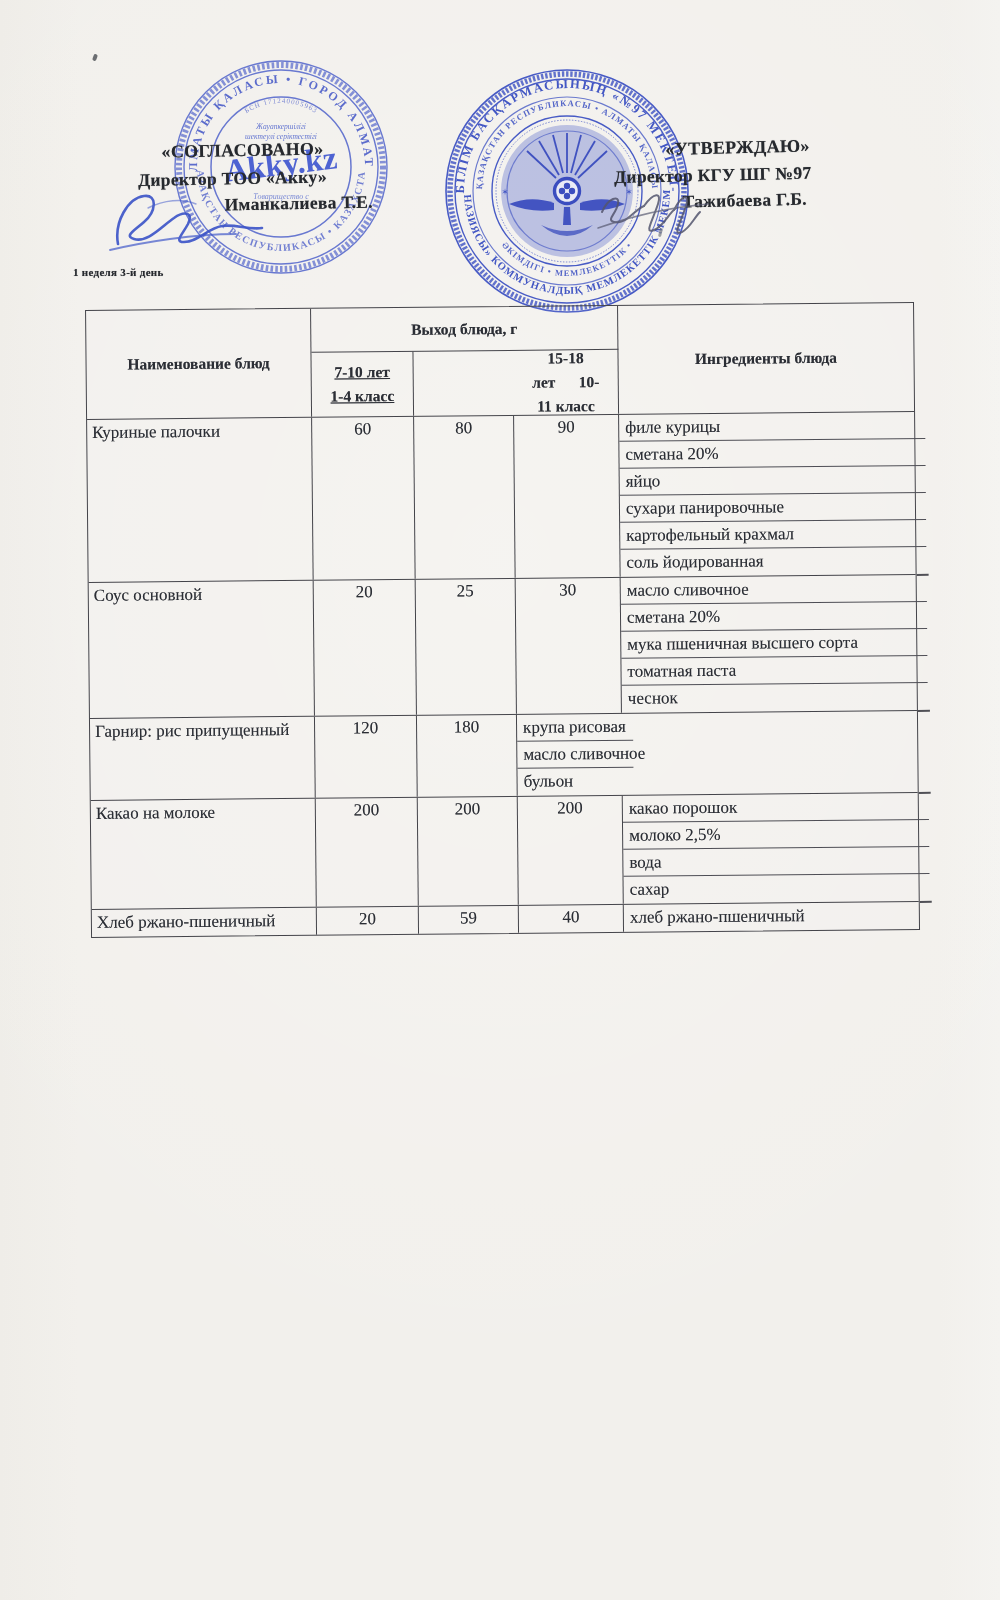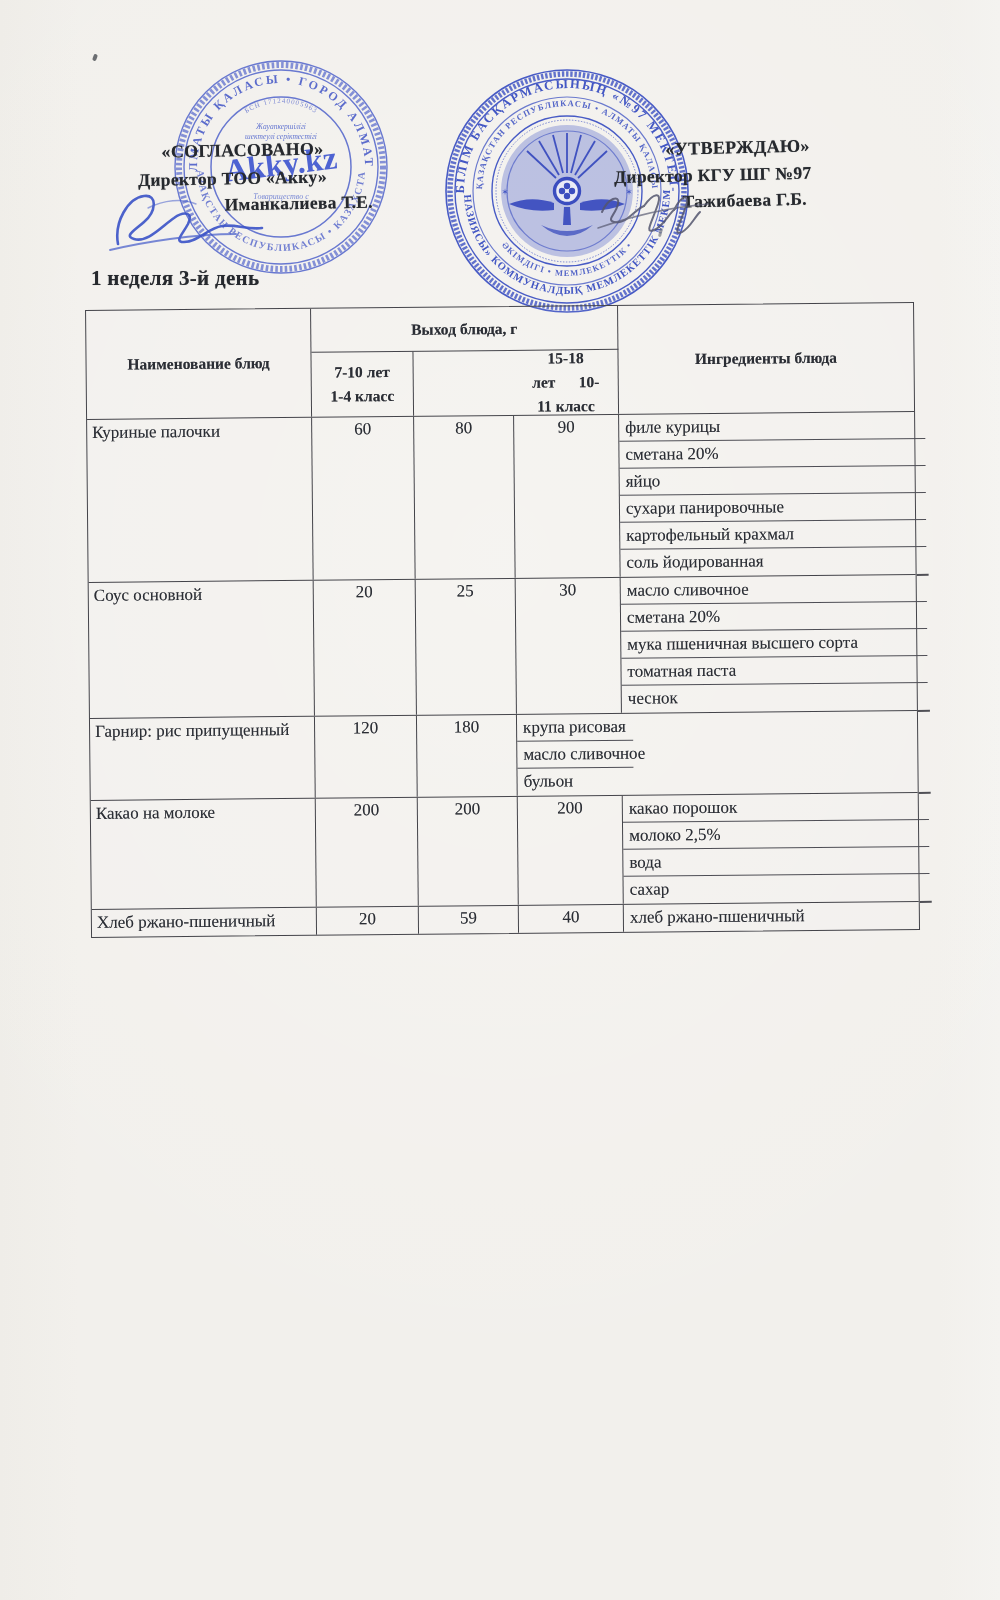--- a/index.html
+++ b/index.html
@@ -29,21 +29,21 @@
   }
   .thead{display:grid;grid-template-columns:225px 102px 100px 105px 1fr;
     grid-template-rows:44px 64px;border-bottom:1.5px solid #44444a;position:relative;}
   .thead > div{box-sizing:border-box;font-weight:bold;font-size:15.5px;
     display:flex;align-items:center;justify-content:center;text-align:center;
     color:#2b2e35;text-shadow:0 0 .6px rgba(43,46,53,.5);}
   .th-name{grid-area:1/1/3/2;border-right:1.5px solid #44444a;}
   .th-output{grid-area:1/2/2/5;border-right:1.5px solid #44444a;border-bottom:1.5px solid #44444a;}
   .th-ing{grid-area:1/5/3/6;}
   .th-age{white-space:pre-line;line-height:1.55;border-right:1.5px solid #44444a;}
-  .th-age1{grid-area:2/2/3/3;}
+  .th-age1{grid-area:2/2/3/3;text-decoration:underline;}
   .th-age2{grid-area:2/3/3/4;}
   .th-age3{grid-area:2/4/3/5;}
 
   .dish-row{display:grid;grid-template-columns:225px 102px 100px 105px 1fr;
     border-bottom:1.5px solid #44444a;position:relative;}
   .dish-row:last-child{border-bottom:none;}
   .dish-row::after{content:"";position:absolute;right:-13px;bottom:-1.5px;width:12px;height:1.5px;
     background:#505056;}
   .dish-row:last-child::after{display:none;}
   .dish-row > div{box-sizing:border-box;}
@@ -181,21 +181,21 @@
 <svg class="abs" style="left:596px;top:184px;" width="120" height="58" viewBox="0 0 120 58">
   <g stroke="#54566e" stroke-width="2" fill="none" stroke-linecap="round" opacity="0.85">
     <path d="M6,28 C12,14 24,10 22,20 C20,30 10,36 18,38 C30,41 38,26 48,22"></path>
     <path d="M48,22 C58,8 66,8 62,20 C56,38 48,50 58,46 C68,42 72,30 80,24"></path>
     <path d="M78,26 C86,10 94,10 90,22 C84,40 76,52 86,48 C94,44 98,34 104,28"></path>
     <path d="M2,44 C30,34 66,24 112,20" stroke-width="1.6" opacity="0.8"></path>
   </g>
 </svg>
 <div class="abs tinymark" style="left:659px;top:228px;"></div>
 
-<div class="abs blackline" style="left:91px;top:266px;font-size:21px;">1 неделя 3-й день</div>
+<div class="abs blackline" style="left:73px;top:266px;font-size:11px;">1 неделя 3-й день</div>
 
 <div class="abs menu-table">
 
   <div class="thead">
     <div class="th-name">Наименование блюд</div>
     <div class="th-output">Выход блюда, г</div>
     <div class="th-ing">Ингредиенты блюда</div>
     <div class="th-age th-age1">7-10 лет
 1-4 класс</div>
     <div class="th-age th-age3">15-18 лет&nbsp;&nbsp;&nbsp;&nbsp;&nbsp;&nbsp;10-

